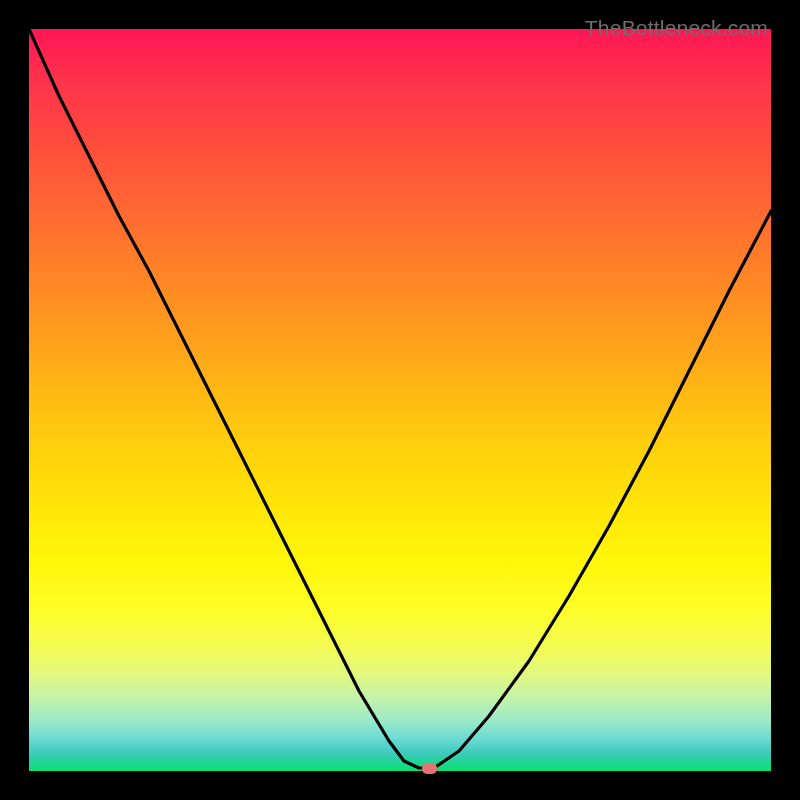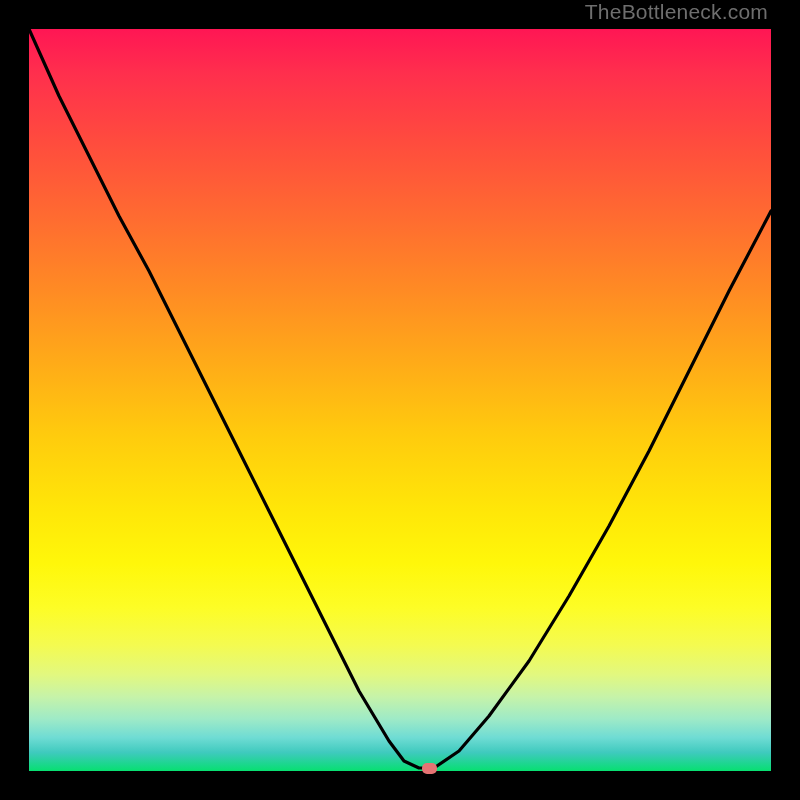--- a/index.html
+++ b/index.html
@@ -29,21 +29,21 @@
       #e2f87f 87%,
       #c6f3a9 90%,
       #9eeac7 93%,
       #6fdcd4 95.5%,
       #3fcabe 97.5%,
       #1dd690 99%,
       #07e071 100%);
   }
   .watermark {
     position: absolute;
-    top: 0; right: 32px;
+    top: 16px; right: 32px;
     color: #6e6e6e;
     font-size: 21px;
     font-weight: 500;
     letter-spacing: 0.2px;
   }
   svg.curve {
     position: absolute;
     left: 29px; top: 29px;
     width: 742px; height: 742px;
   }

